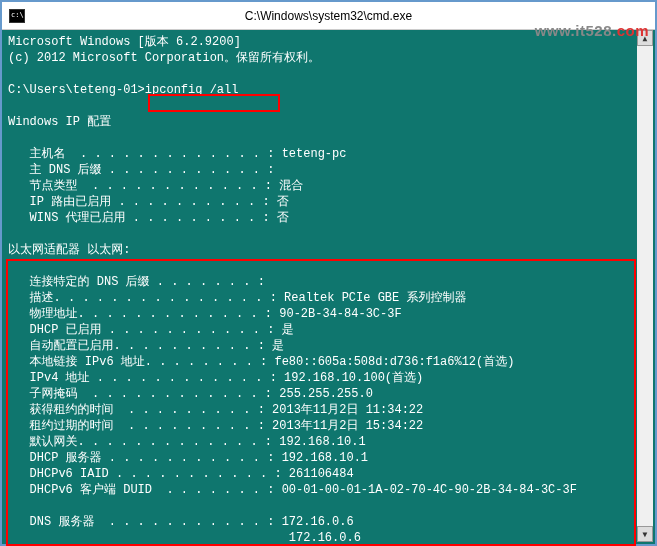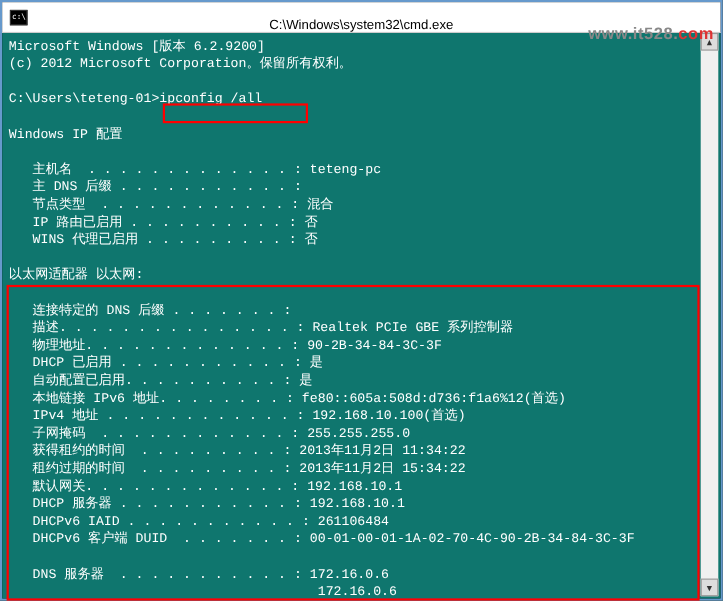--- a/index.html
+++ b/index.html
@@ -14,21 +14,21 @@
   border: 2px solid #6699cc;
   width: 657px;
   height: 546px;
   background: #000;
   position: relative;
 }
 .titlebar {
   height: 28px;
   background: #fff;
   display: flex;
-  align-items: flex-end;
+  align-items: center;
   position: relative;
   border-bottom: 1px solid #ccc;
 }
 .icon-area {
   width: 30px;
   height: 100%;
   display: flex;
   align-items: center;
   justify-content: center;
 }

